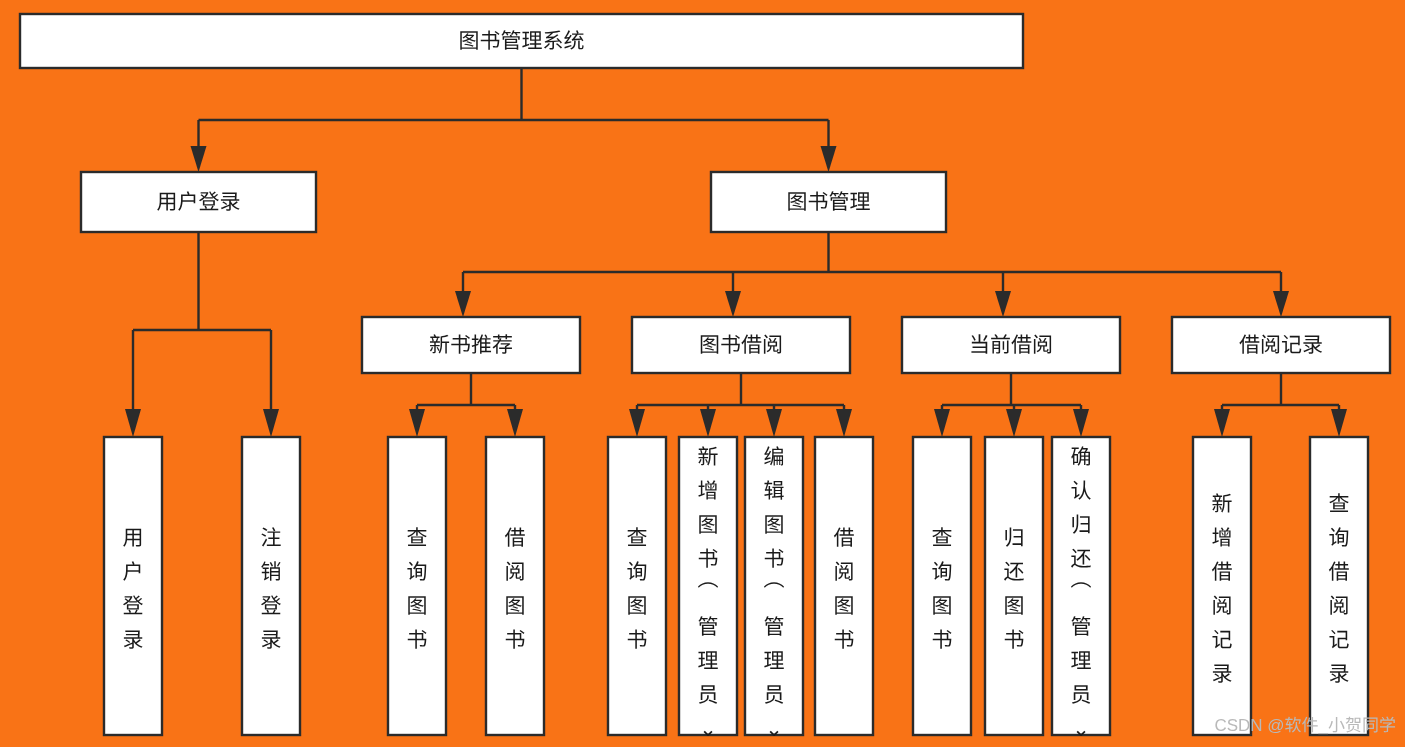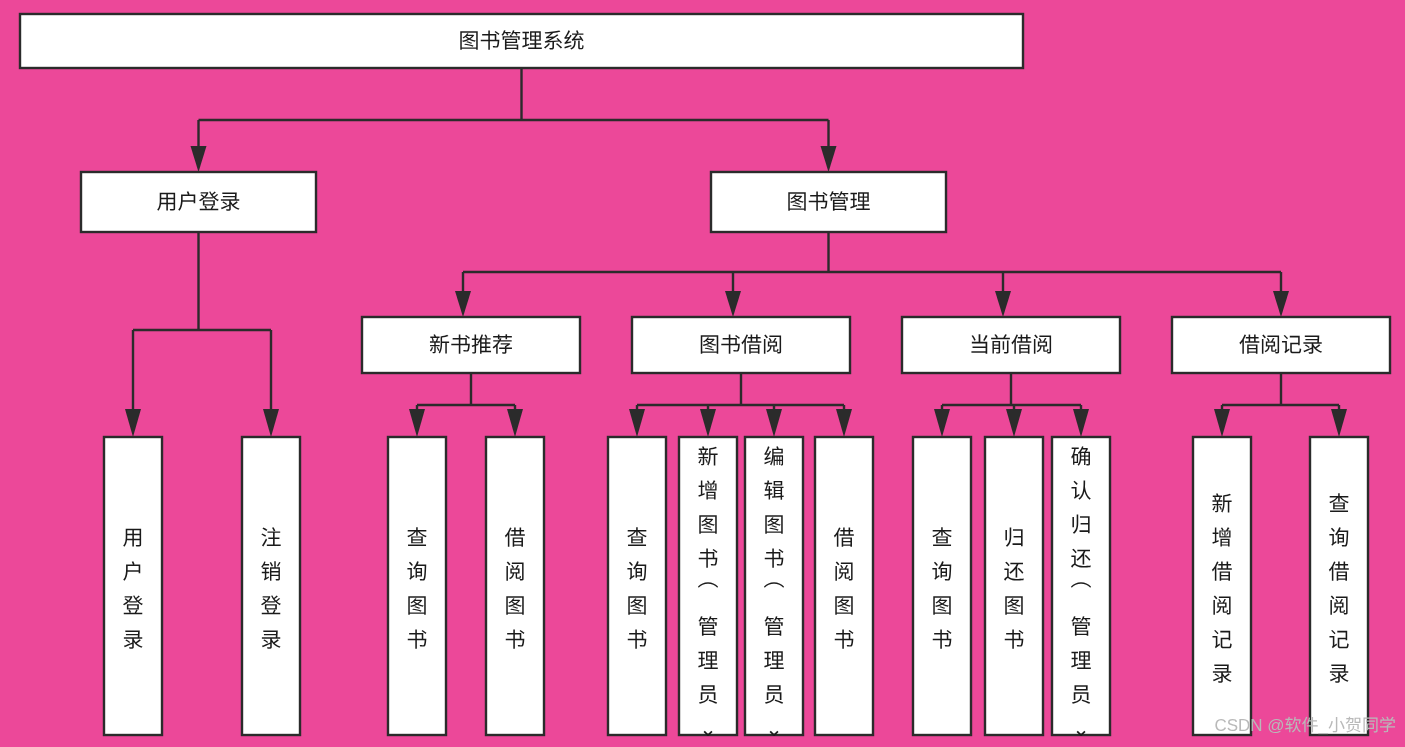--- a/index.html
+++ b/index.html
@@ -12,21 +12,21 @@
     width: 1405px;
     height: 747px;
     font-family: "Liberation Sans", "DejaVu Sans", sans-serif;
     overflow: hidden;
     position: relative;
   }
   #diagram-root {
     position: relative;
     width: 1405px;
     height: 747px;
-    background: #ec4899;
+    background: #f97316;
   }
   svg#diagram-svg {
     position: absolute;
     left: 0;
     top: 0;
     width: 1405px;
     height: 747px;
     display: block;
   }
   .node-box {

